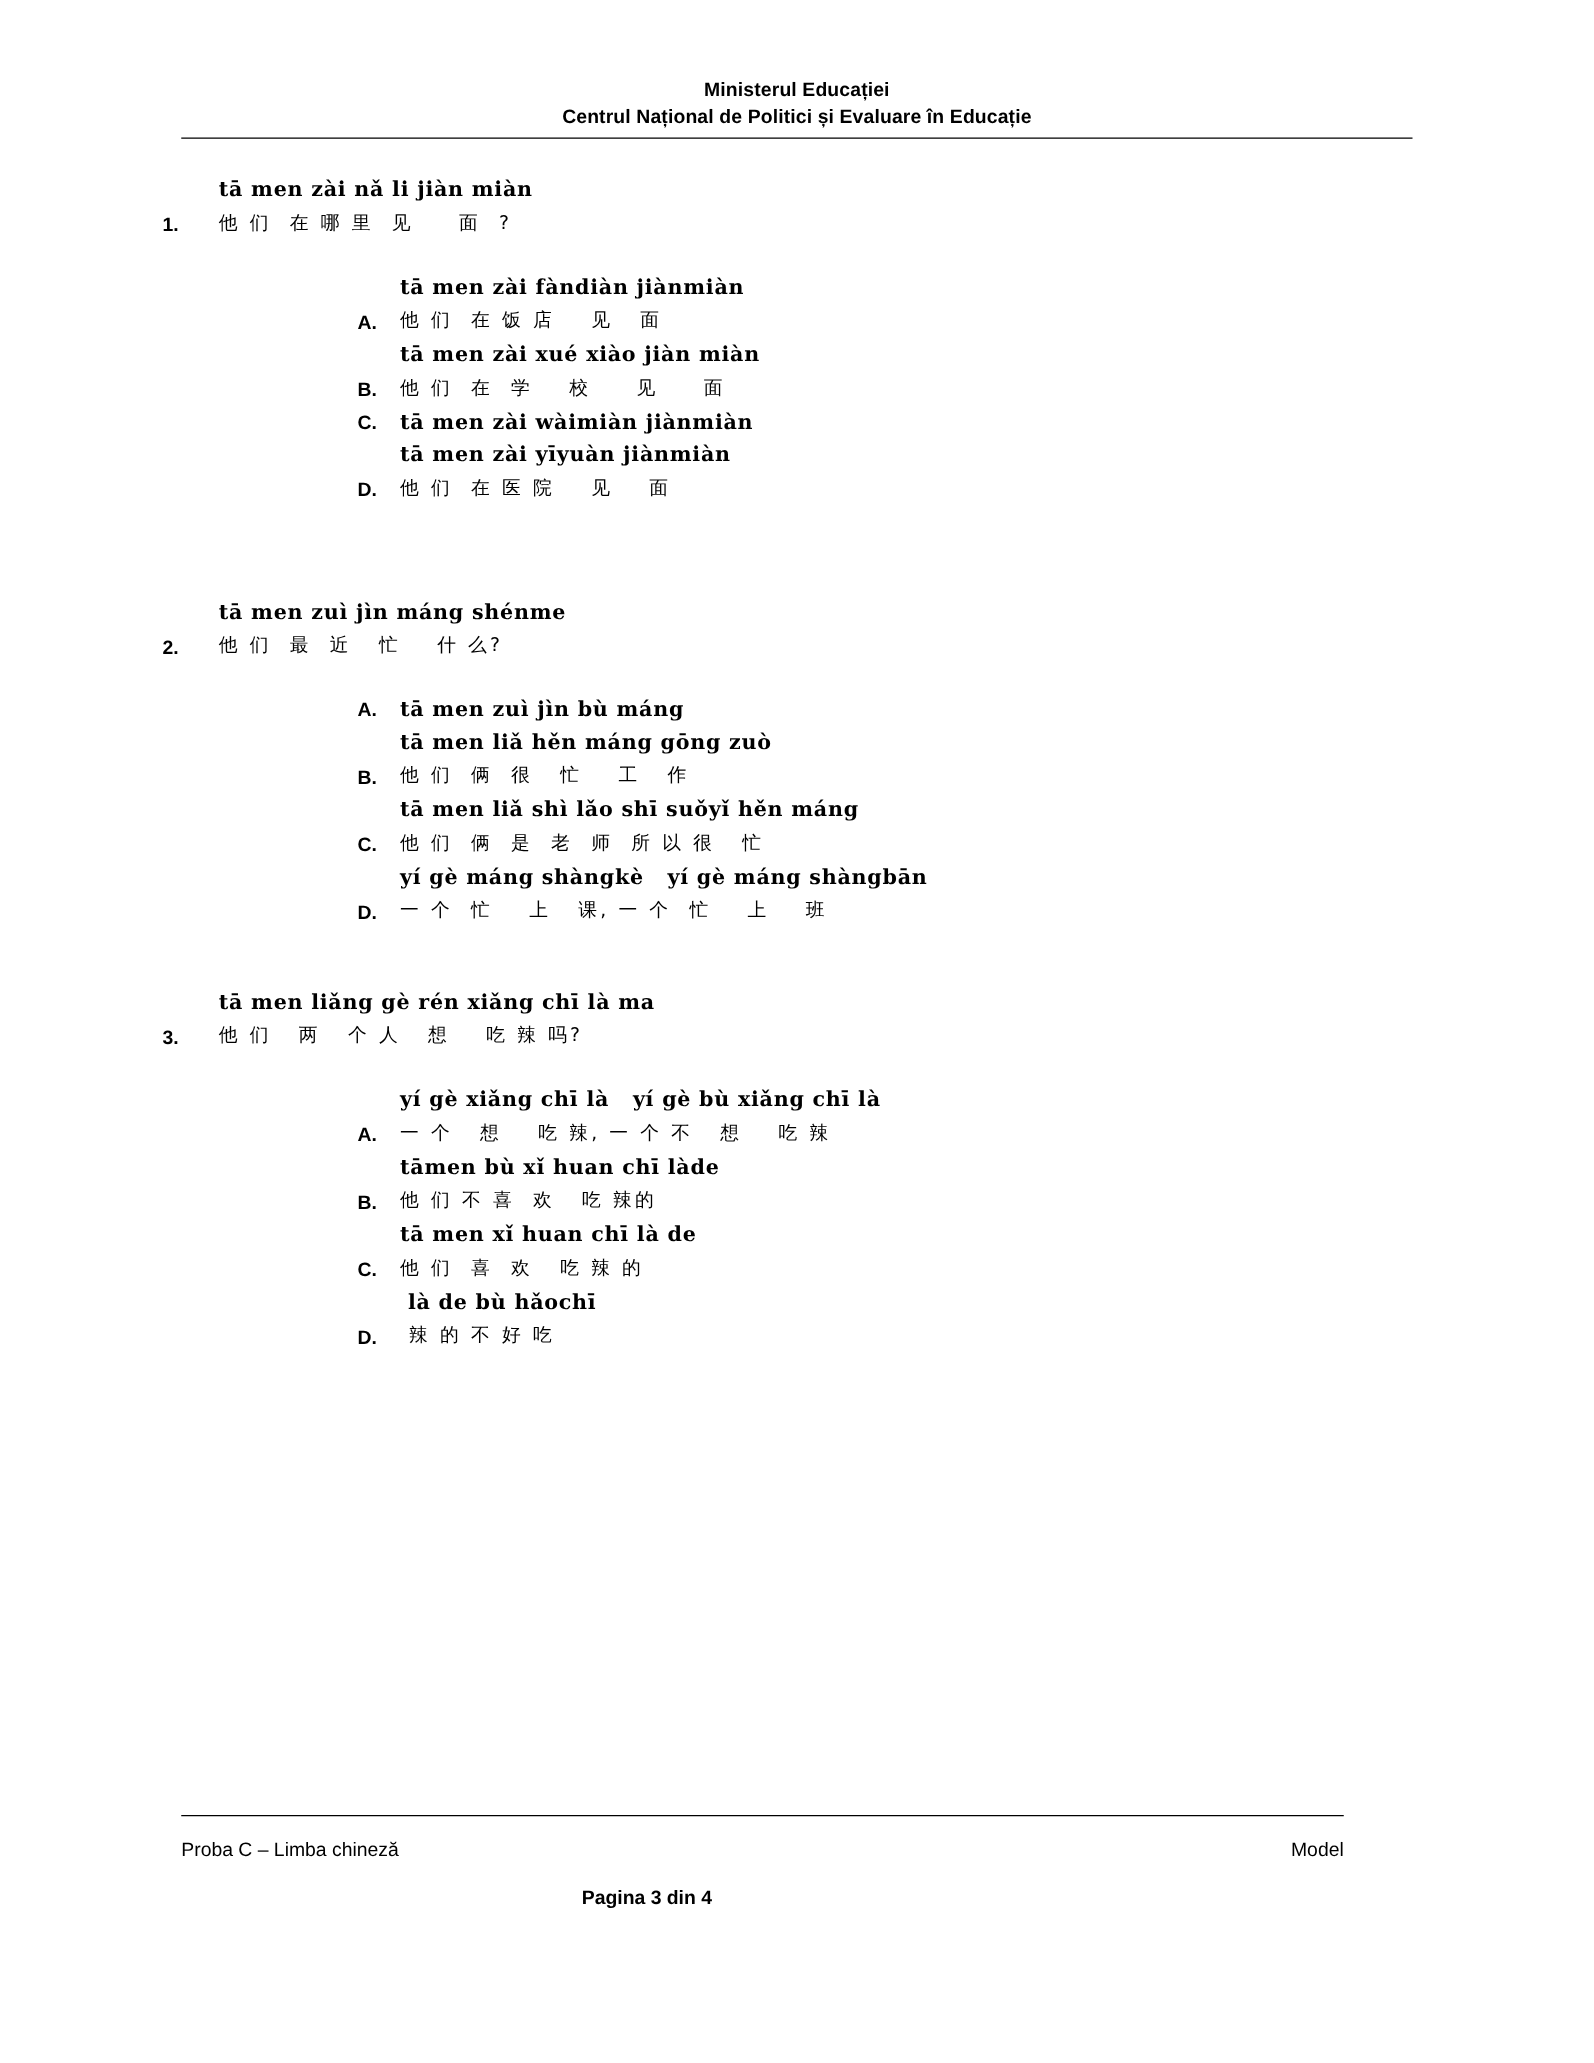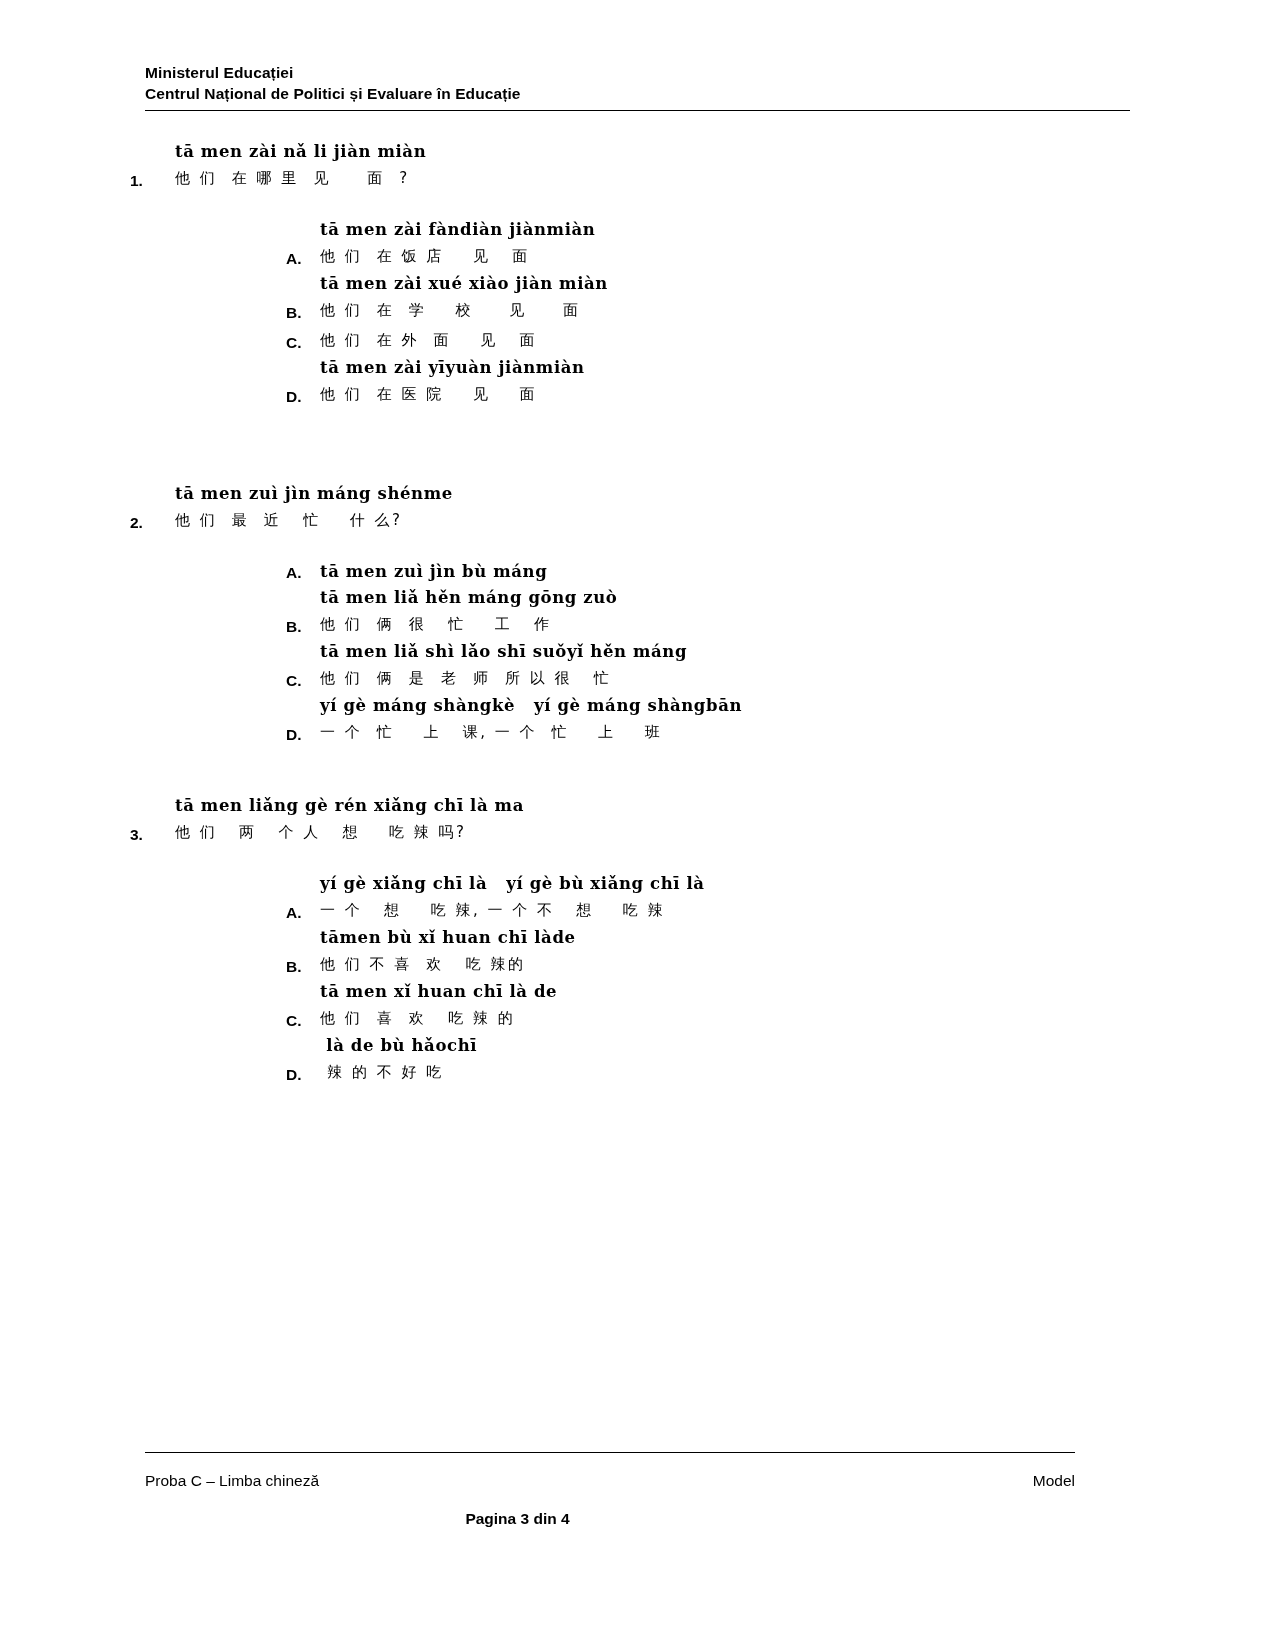--- a/index.html
+++ b/index.html
@@ -16,21 +16,21 @@
     color: #000000;
     box-sizing: border-box;
   }
 
   
   .header {
     position: absolute;
     top: 62px;
     left: 145px;
     width: 985px;
-    text-align: left;
+    text-align: center;
   }
   .header .line {
     font-size: 15.5px;
     font-weight: bold;
     line-height: 21px;
     letter-spacing: 0.1px;
   }
   .header-rule {
     position: absolute;
     top: 110px;
@@ -154,21 +154,21 @@
           <div class="pinyin">tā men zài fàndiàn jiànmiàn</div>
           <div class="hanzi">他 们  在 饭 店    见   面</div>
           <div class="clabel">A.</div>
         </div>
         <div class="choice">
           <div class="pinyin">tā men zài xué xiào jiàn miàn</div>
           <div class="hanzi">他 们  在  学    校     见     面</div>
           <div class="clabel">B.</div>
         </div>
         <div class="choice">
-          <div class="hanzi">他 们  在 外  面    见   面</div>
+          <div class="pinyin">tā men zài wàimiàn jiànmiàn</div>
           <div class="clabel">C.</div>
         </div>
         <div class="choice">
           <div class="pinyin">tā men zài yīyuàn jiànmiàn</div>
           <div class="hanzi">他 们  在 医 院    见    面</div>
           <div class="clabel">D.</div>
         </div>
       </div>
     </div>
 

